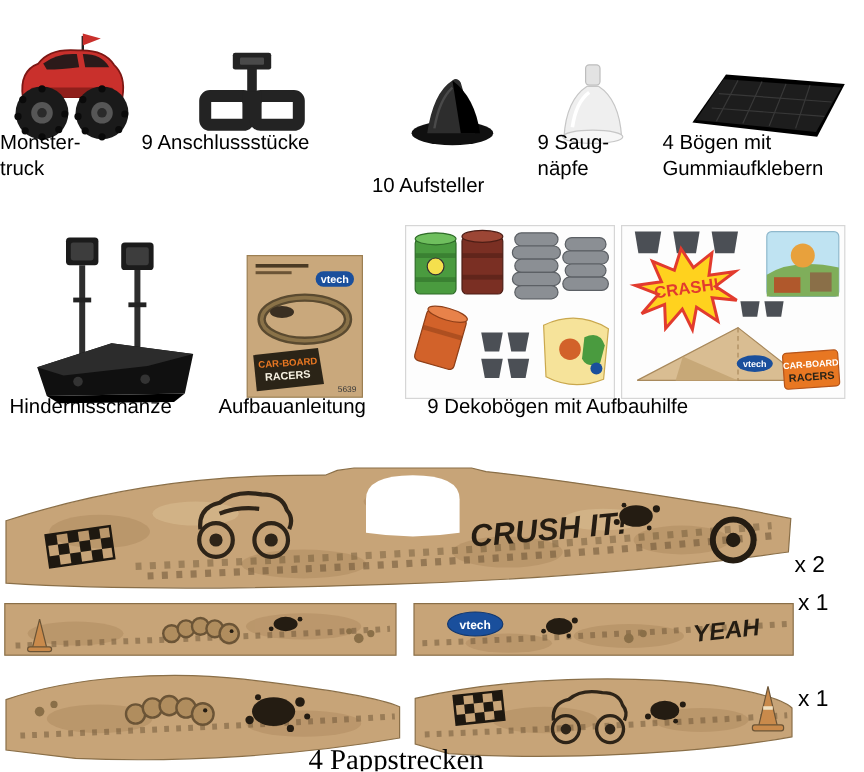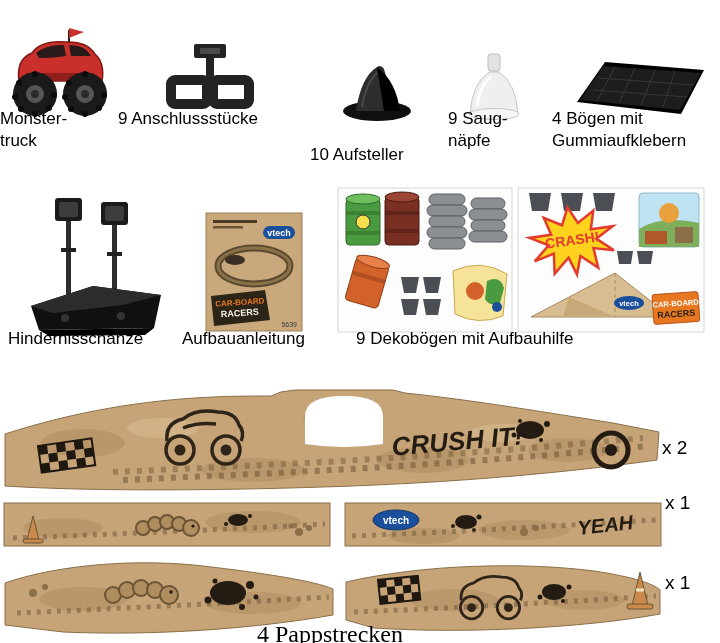--- a/index.html
+++ b/index.html
@@ -266,21 +266,21 @@
           <circle cx="-16" cy="5" r="2.5"></circle>
         <circle cx="11" cy="10" r="2"></circle>
           <circle cx="-10" cy="-9" r="2"></circle>
       </g>
       <g transform="translate(608,62)">
         <circle cx="0" cy="0" r="17" fill="none" stroke="#241c12" stroke-width="5"></circle>
         <circle cx="0" cy="0" r="6" fill="#241c12"></circle>
       </g>
     </svg>
   </div>
-  <div class="count" style="left:662px; top:437px;">x 2</div>
+  <div class="count" style="left:662px; top:461px;">x 2</div>
 
   <div class="item" style="left:3px; top:482px; width:328px; height:45px;">
     <svg viewBox="0 0 328 45">
       <rect x="1" y="1" width="326" height="43" fill="#c7a478" stroke="#8a6f48"></rect>
       <g fill="#a9845a" opacity="0.4">
         <ellipse cx="60" cy="26" rx="40" ry="10"></ellipse>
           <ellipse cx="250" cy="20" rx="48" ry="11"></ellipse>
       </g>
       <path d="M10 36 C110 32 220 28 322 22" stroke="#6b5436" stroke-width="5" stroke-dasharray="4 6" fill="none" opacity="0.5"></path>
       <g transform="translate(24,24)">

